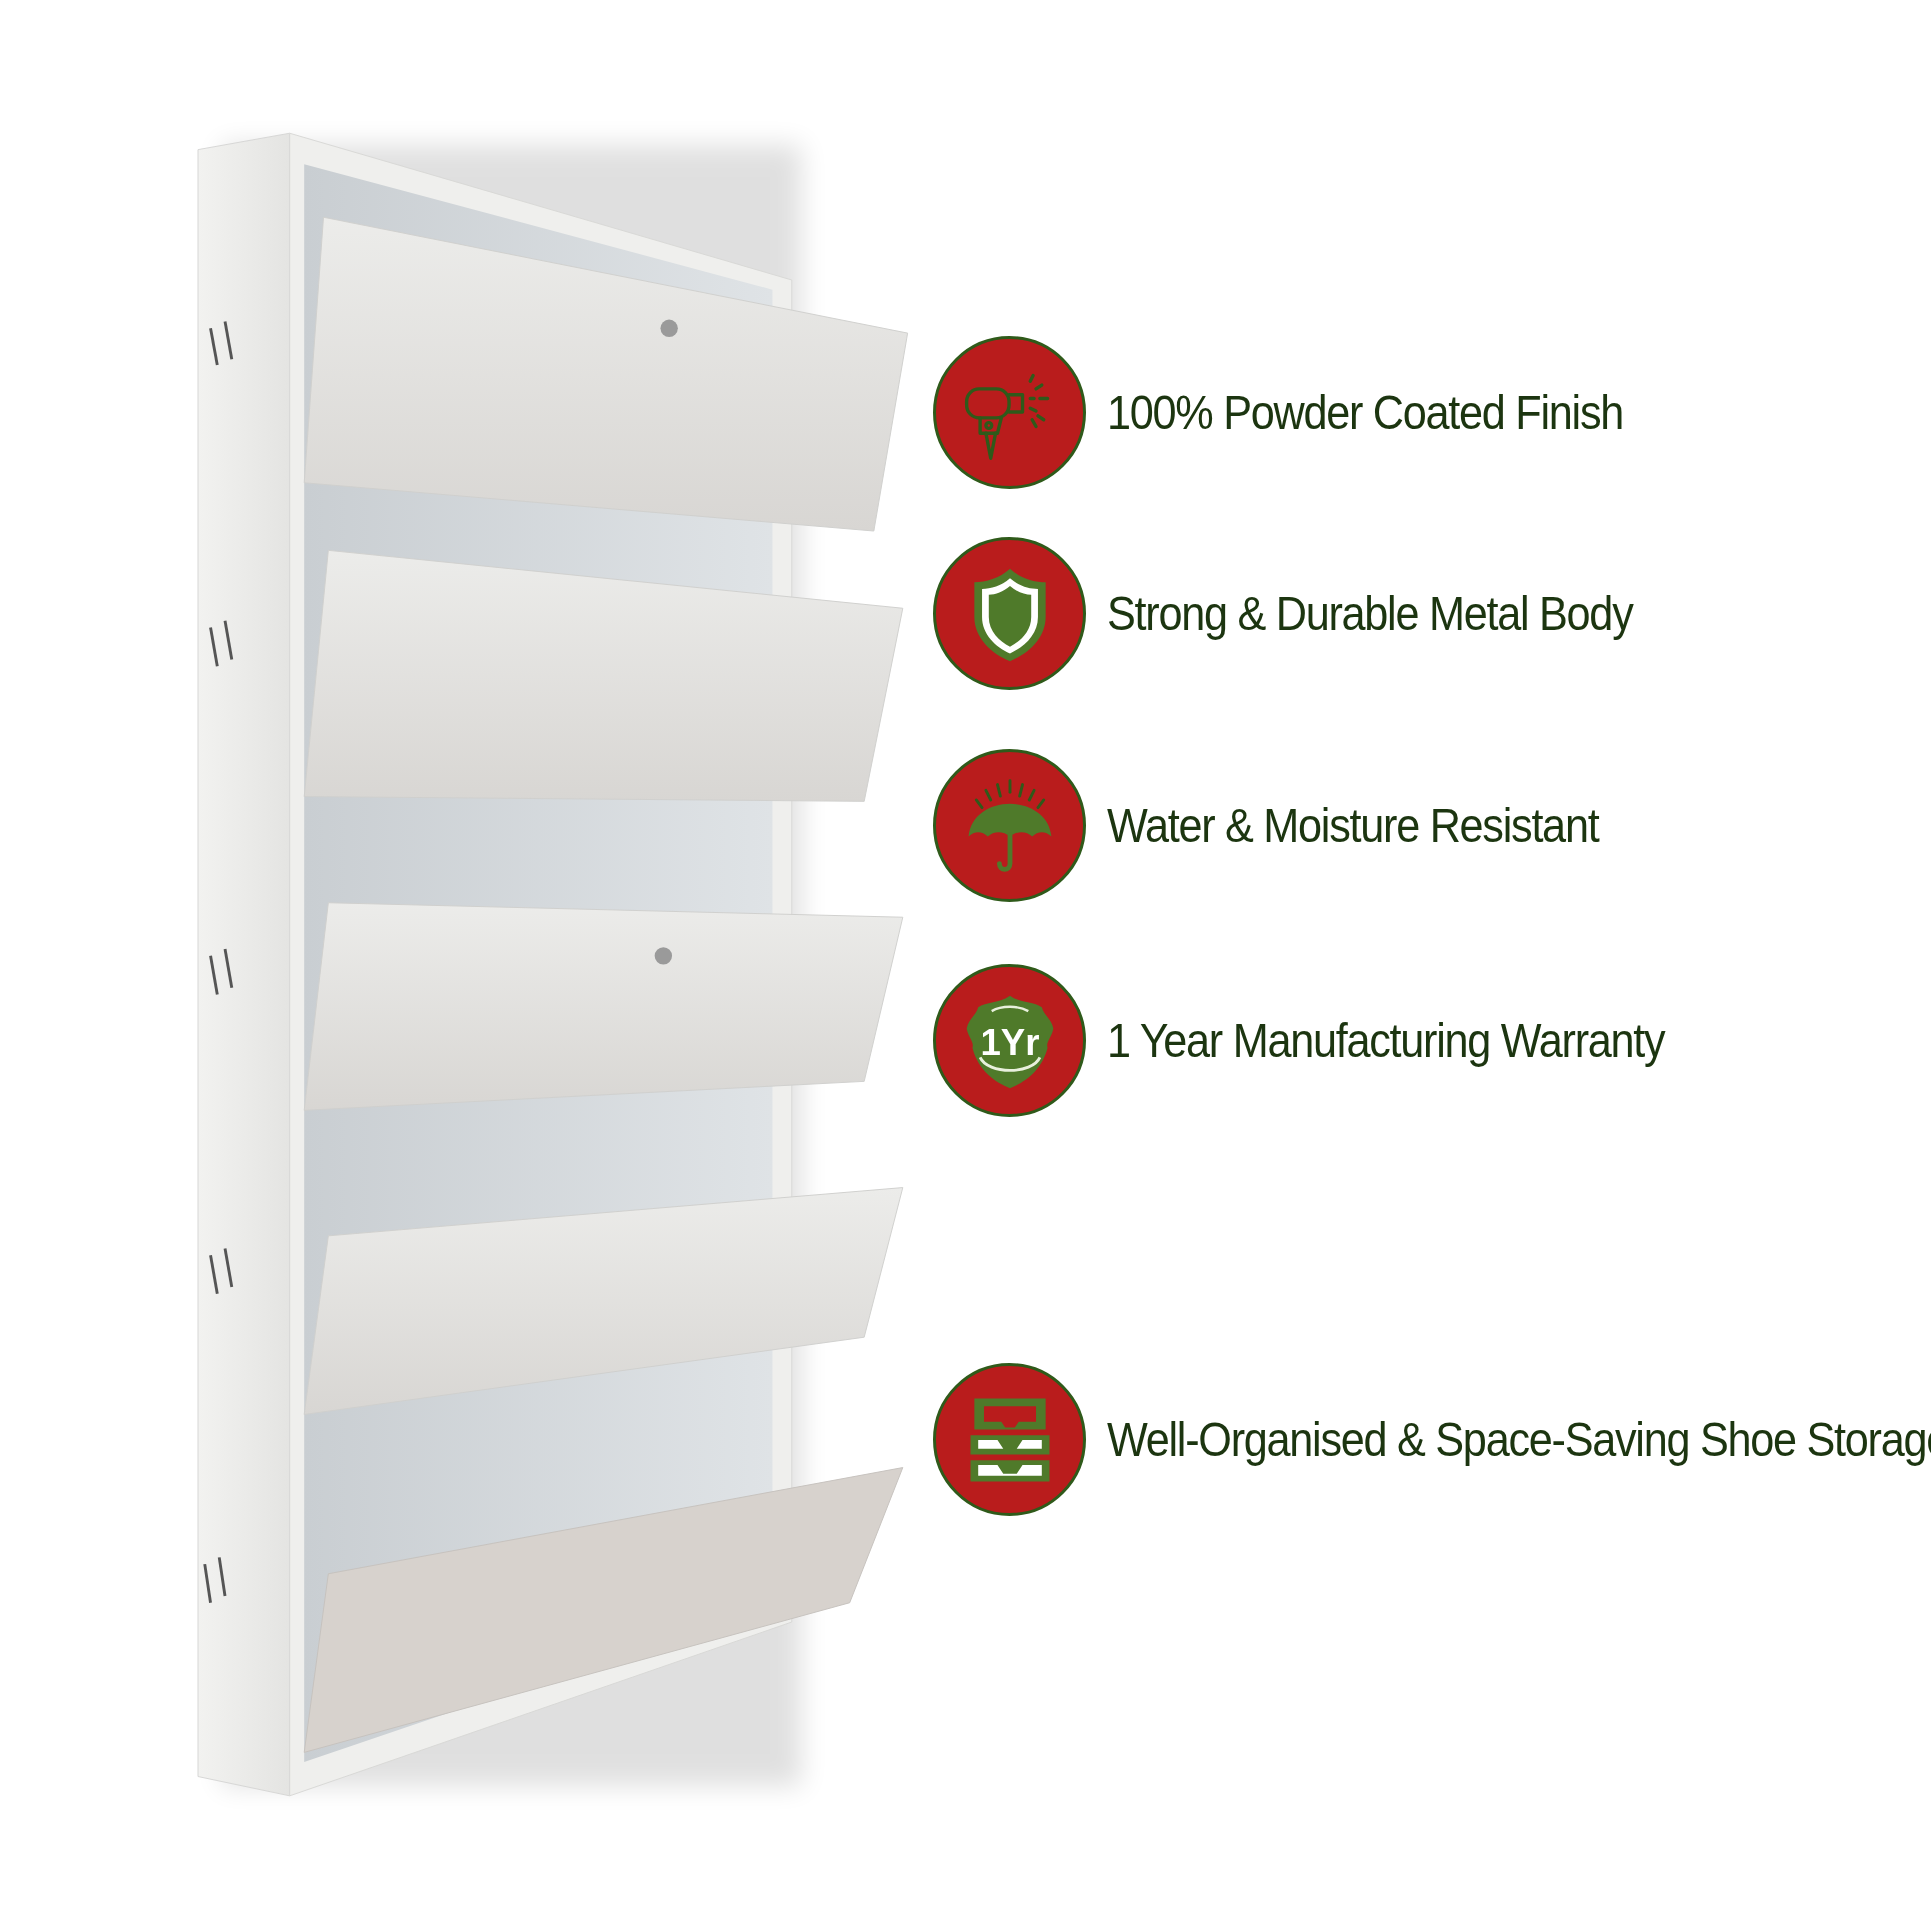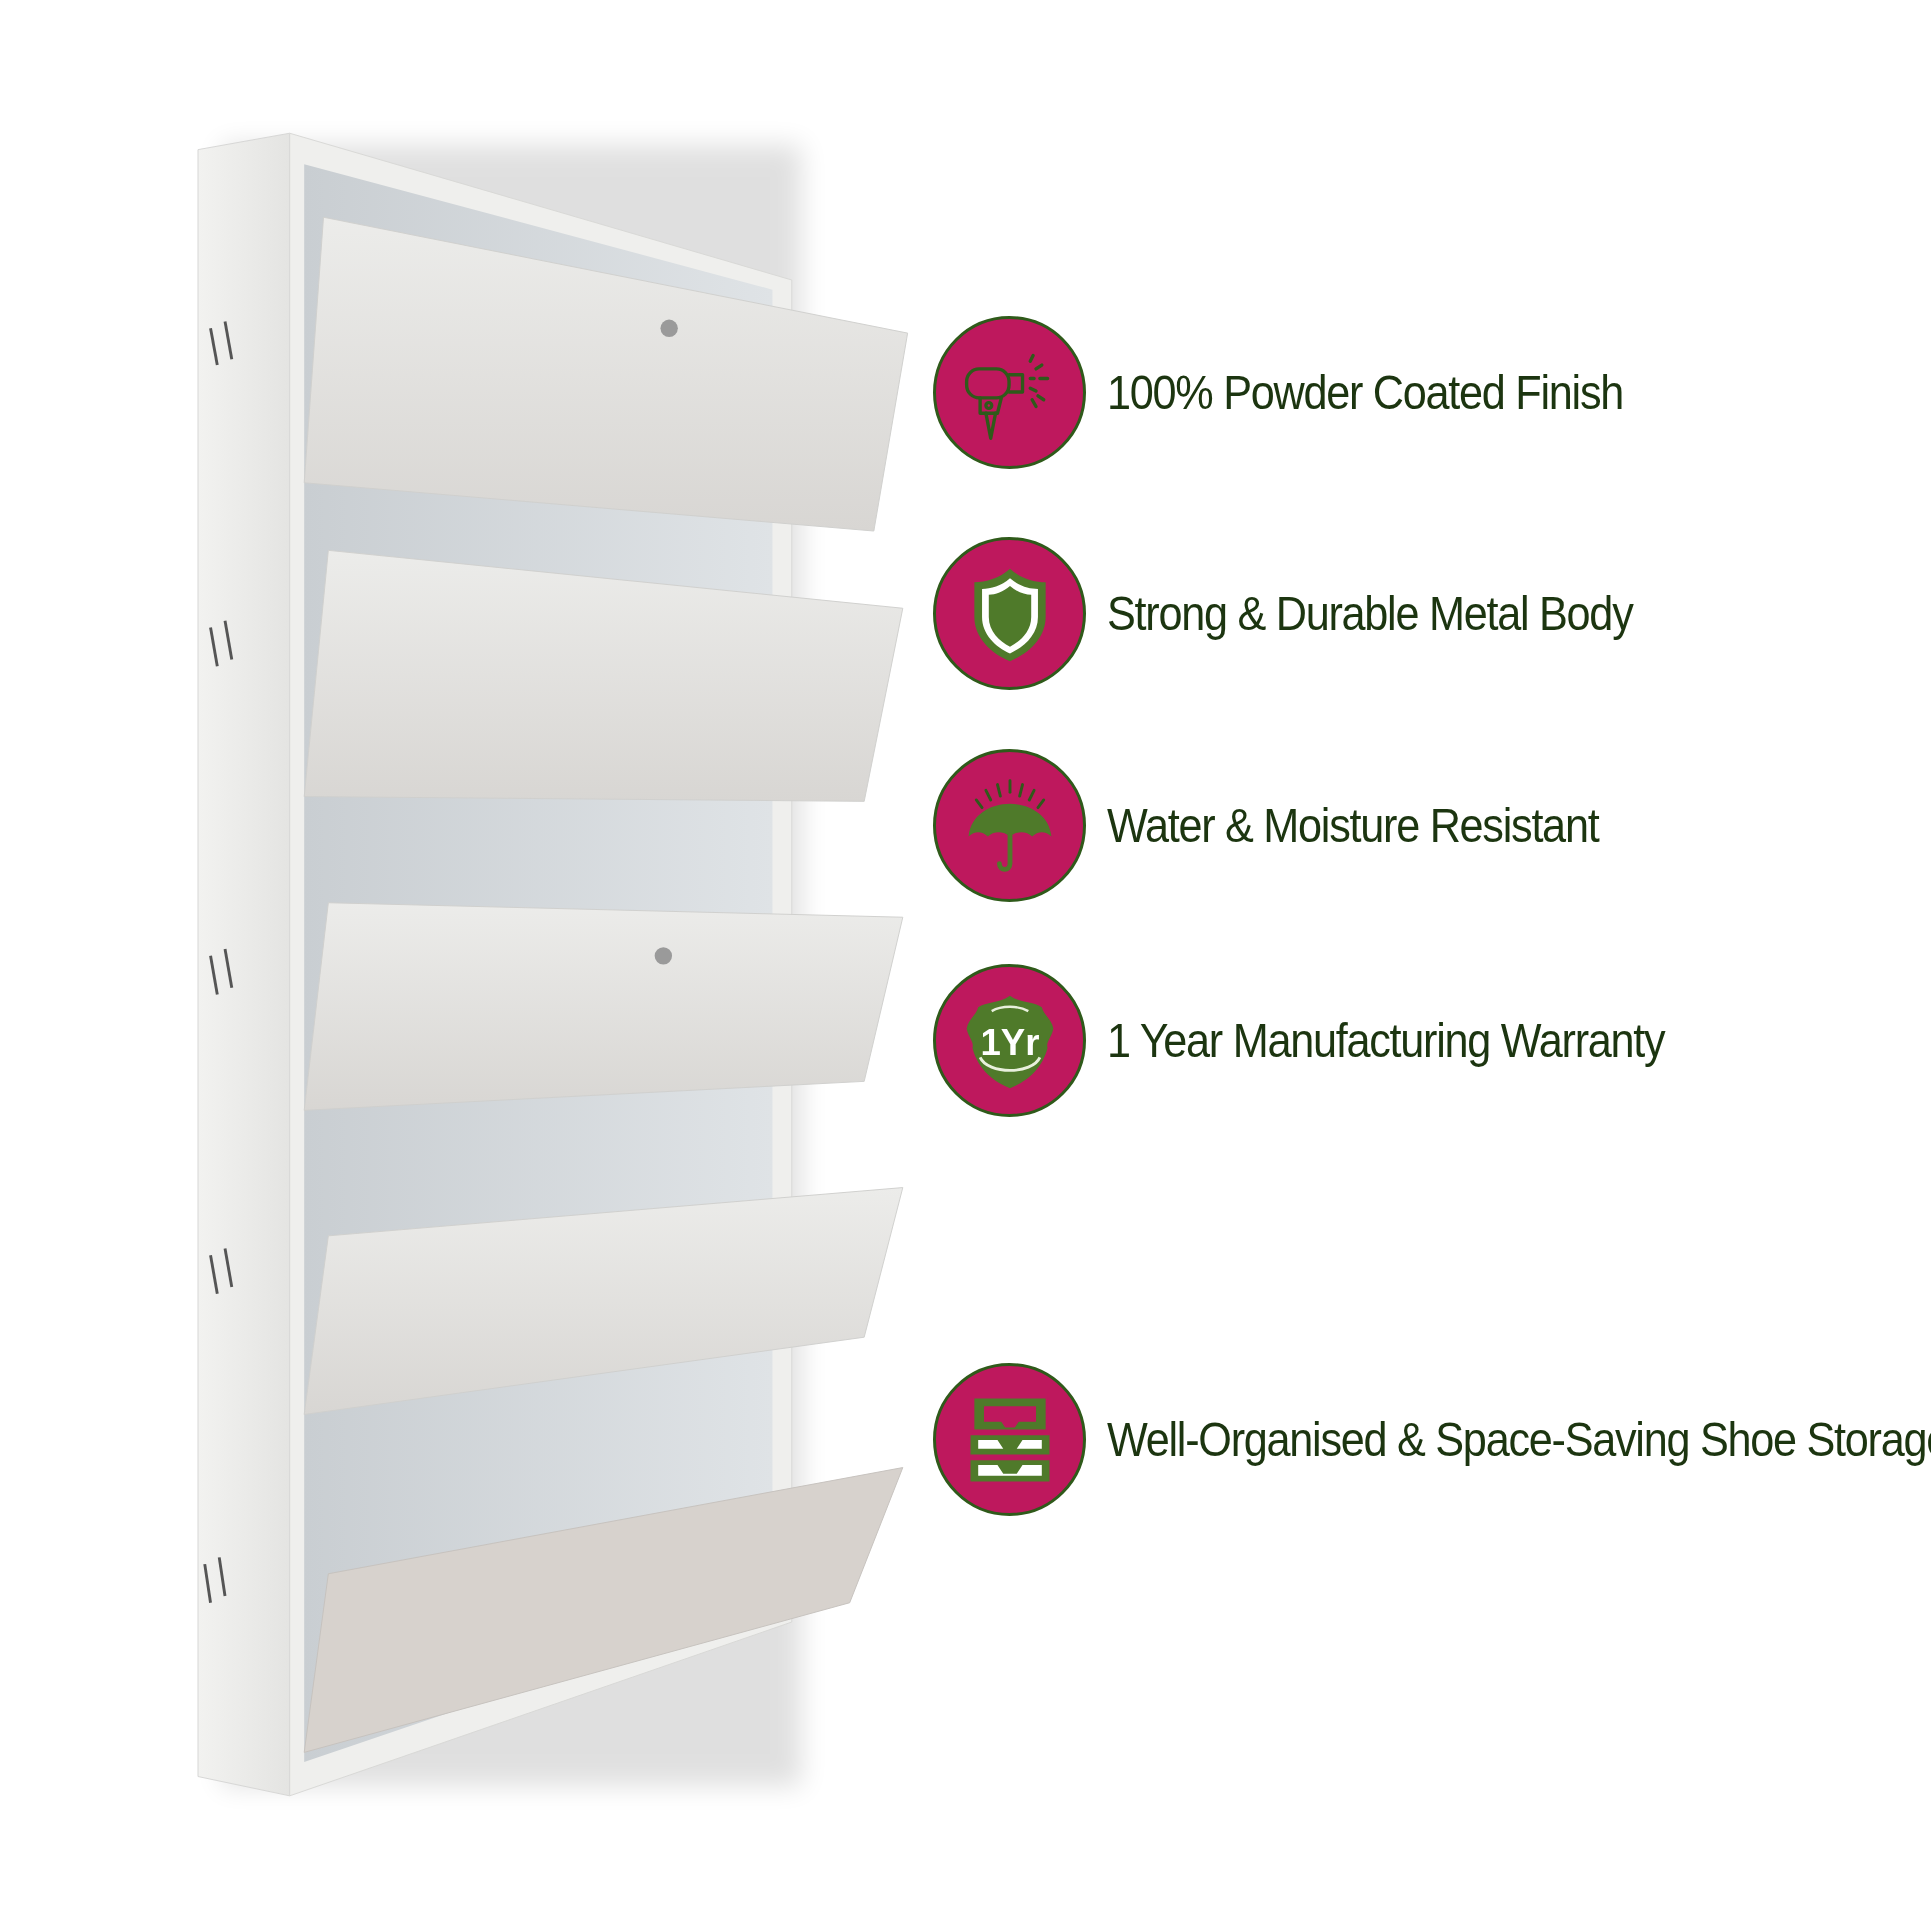--- a/index.html
+++ b/index.html
@@ -3,21 +3,21 @@
 <meta charset="utf-8">
 <style>
   html, body { margin:0; padding:0; }
   body { width:1931px; height:1931px; background:#ffffff; position:relative; overflow:hidden;
          font-family:"Liberation Sans", sans-serif; }
   .product { position:absolute; left:0; top:0; width:927px; height:1931px; }
   .product svg { position:absolute; left:0; top:0; }
   .features { position:absolute; left:933px; top:0; width:998px; height:1931px; }
   .feature { position:absolute; left:0; display:flex; align-items:center; }
   .feature .badge { width:153px; height:153px; border:3.9px solid #2f5a1a; border-radius:50%;
-         box-sizing:border-box; display:flex; align-items:center; justify-content:center; background:#be185d; flex:0 0 auto; }
+         box-sizing:border-box; display:flex; align-items:center; justify-content:center; background:#b91c1c; flex:0 0 auto; }
   .feature .badge svg { width:106px; height:106px; }
   .feature .label { margin-left:21px; font-size:48px; color:#1c3510; letter-spacing:-1.4px;
          font-family:"Liberation Sans", sans-serif; white-space:nowrap; transform:scaleX(0.9); transform-origin:left center; }
 </style>
 </head>
 <body>
 
 <div class="product">
   <svg width="927" height="1931" viewBox="0 0 960 2000">
     <defs>
@@ -74,21 +74,21 @@
       <line x1="218" y1="1300" x2="225" y2="1340"></line>
         <line x1="233" y1="1293" x2="240" y2="1333"></line>
       <line x1="212" y1="1620" x2="218" y2="1660"></line>
         <line x1="227" y1="1613" x2="233" y2="1653"></line>
     </g>
   </svg>
 </div>
 
 <div class="features">
 
-  <div class="feature" style="top:316px;">
+  <div class="feature" style="top:336px;">
     <div class="badge">
       <svg viewBox="0 0 110 110" fill="none" stroke="#2f5a1a" stroke-width="3.5" stroke-linecap="round" stroke-linejoin="round">
         <rect x="10" y="30" width="44" height="30" rx="13"></rect>
         <path d="M54 36 h14 v18 h-14"></path>
         <path d="M24 60 v16 h18 l4 -16"></path>
         <circle cx="33" cy="68" r="3"></circle>
         <path d="M30 76 l5 26 l5 -26"></path>
         <path d="M76 22 l3 -6 M82 30 l6 -4 M76 40 h4 M86 40 h8 M76 50 l6 3 M84 58 l6 4 M78 62 l4 7"></path>
       </svg>
     </div>

